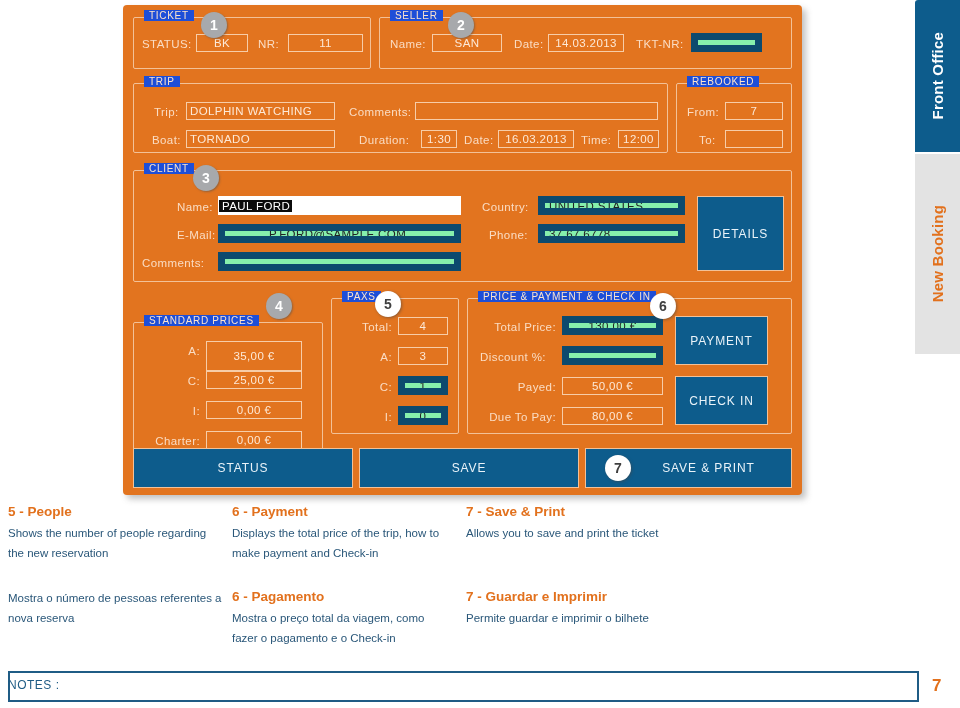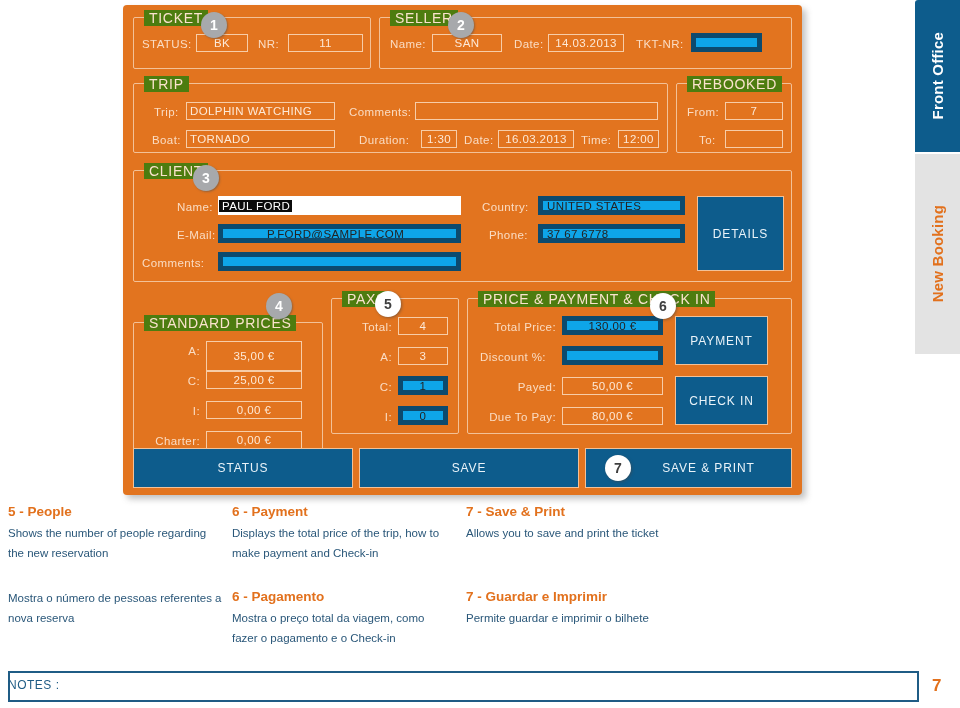--- a/index.html
+++ b/index.html
@@ -54,24 +54,24 @@
 
   
   .grp {
     position: absolute;
     border: 1px solid #f3c197;
     border-radius: 2px;
   }
   .grp > .legend {
     position: absolute;
     top: -8px; left: 10px;
-    background: #4d7c0f;
+    background: #1d4ed8;
     padding: 0 5px;
     color: #fbe3cd;
-    font-size: 14px;
+    font-size: 10px;
     letter-spacing: 0.7px;
     white-space: nowrap;
   }
 
   .lbl {
     position: absolute;
     color: #fadcc3;
     font-size: 11.5px;
     letter-spacing: 0.4px;
     white-space: nowrap;
@@ -83,22 +83,22 @@
     position: absolute;
     border: 1px solid #f7cda8;
     background: transparent;
     color: #fde9d7;
     font-size: 11.5px;
     letter-spacing: 0.4px;
     display: flex; align-items: center; justify-content: center;
     white-space: nowrap; overflow: hidden;
   }
   .fld.white {
-    background: #0ea5e9;
-    border: 5px solid #0c4a6e;
+    background: #86efac;
+    border: 7px solid #0c4a6e;
     color: #232323;
   }
   .fld.white.left { justify-content: flex-start; padding-left: 4px; }
   .fld.sel {
     background: #ffffff;
     border: 1px solid #ffffff;
     justify-content: flex-start;
     padding-left: 0;
   }
   .fld.sel .seltext {

